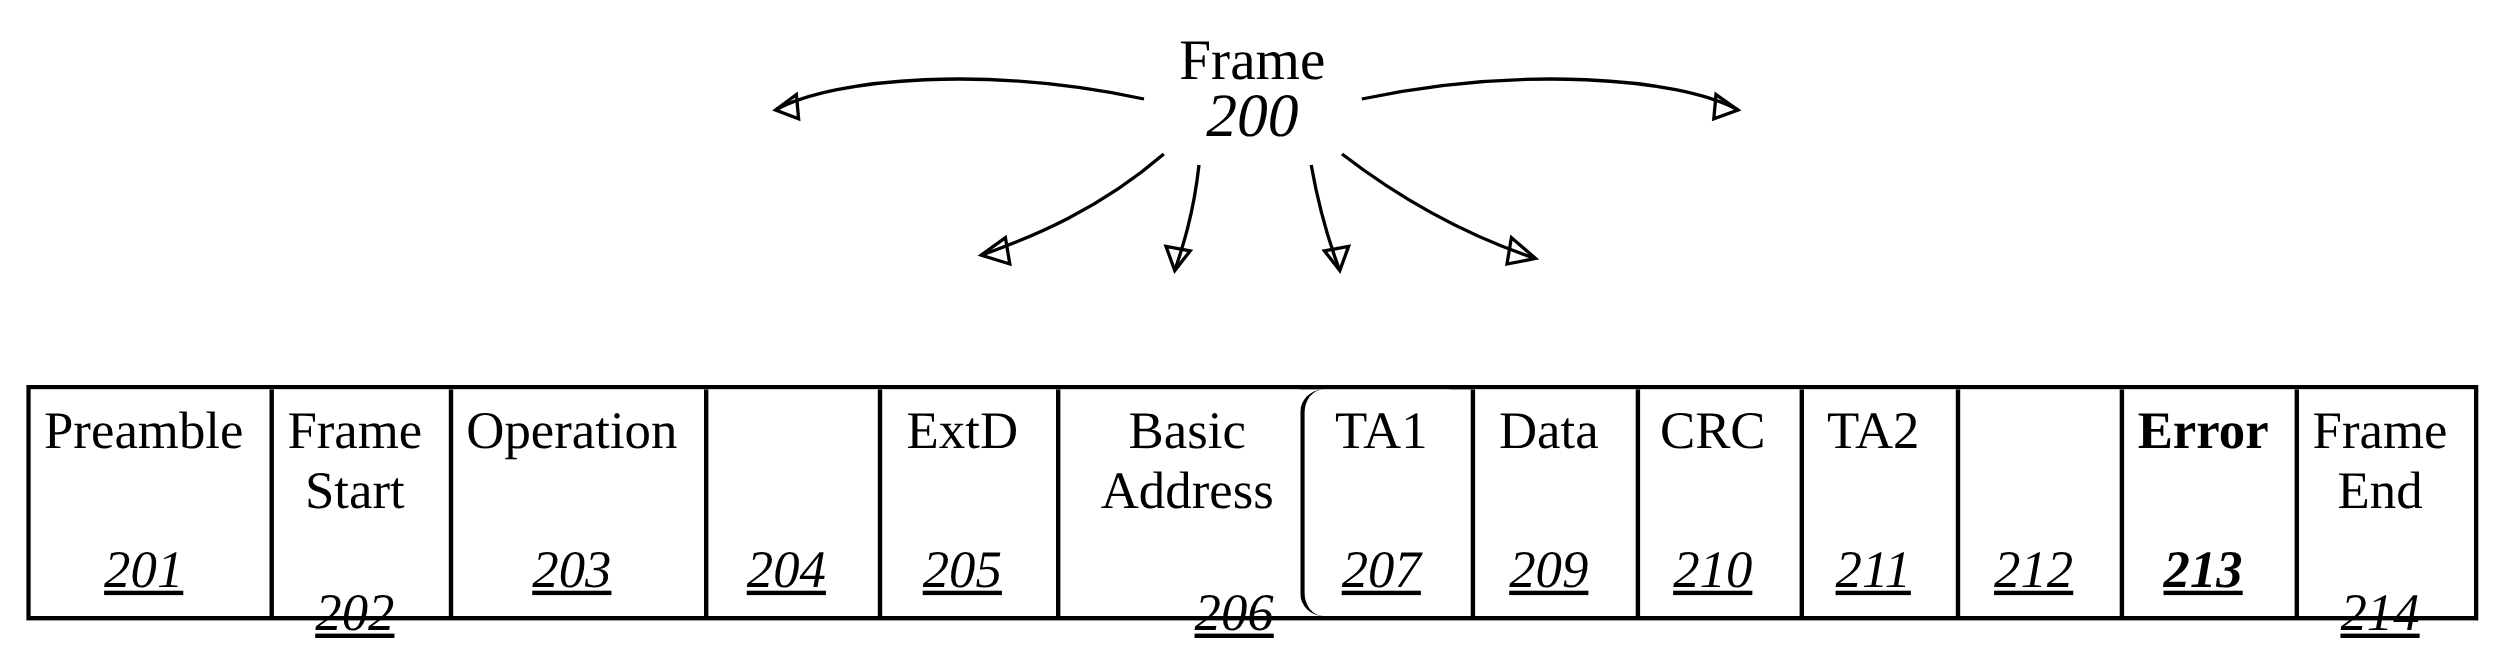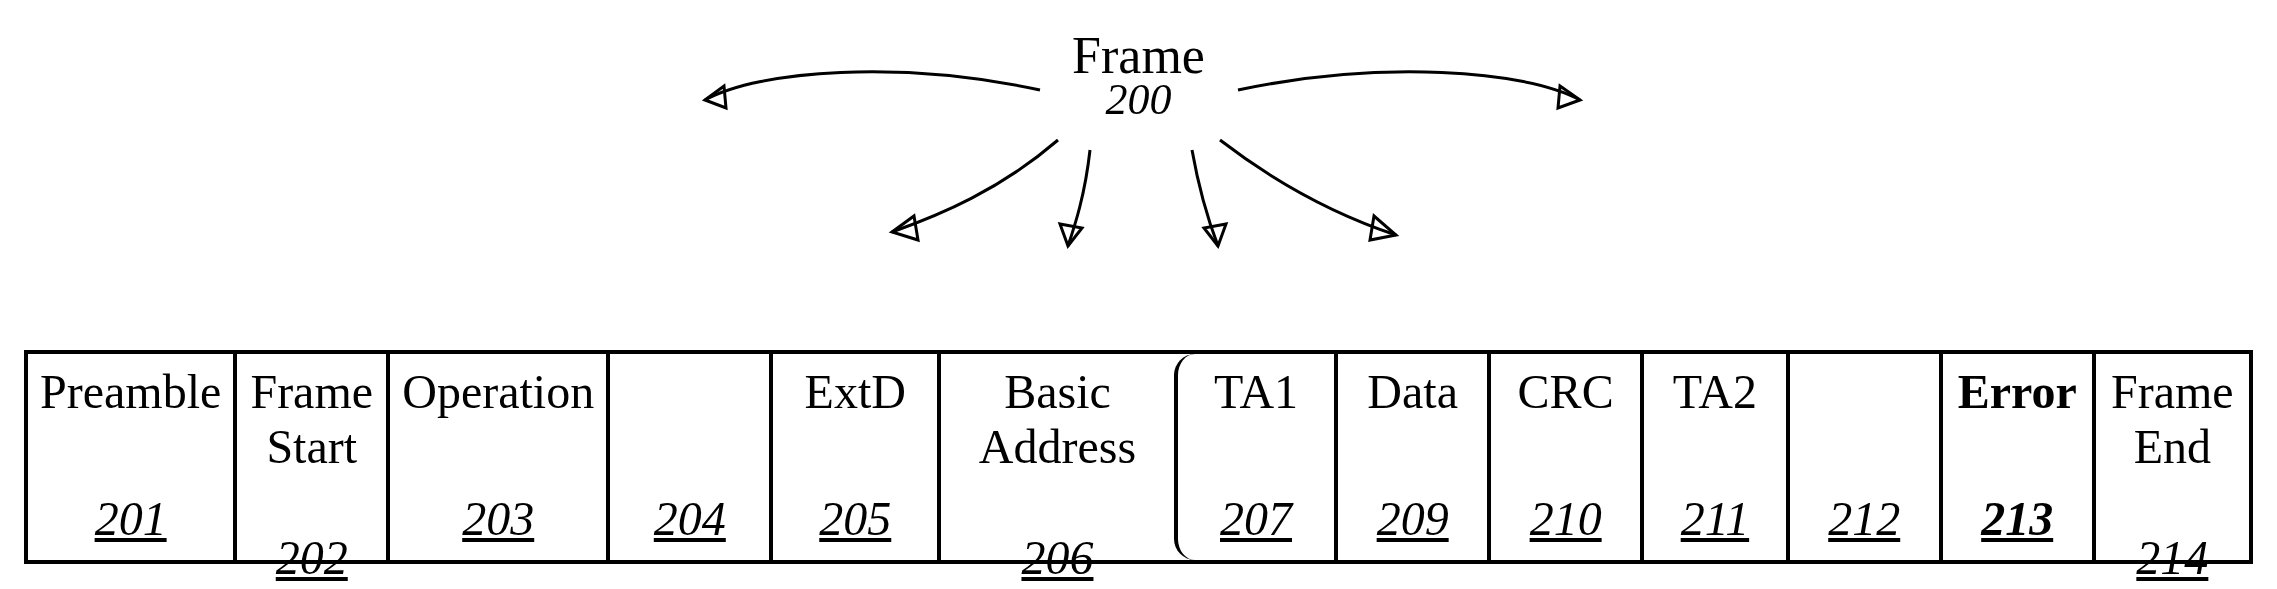--- a/index.html
+++ b/index.html
@@ -15,21 +15,21 @@
       left: 50%;
       top: 30px;
       transform: translateX(-50%);
       text-align: center;
     }
     .frame-label {
       font-size: 52px;
       line-height: 1;
     }
     .frame-num {
-      font-size: 44px;
+      font-size: 56px;
       font-style: italic;
       line-height: 1;
       margin-top: -4px;
       text-align: center;
     }
     .arrows-svg {
       position: absolute;
       left: 0;
       top: 0;
       width: 2277px;
@@ -55,21 +55,21 @@
       display: flex;
       flex-direction: row;
       height: 214px;
       background: white;
     }
     .cell {
       border-left: 4px solid black;
       display: flex;
       flex-direction: column;
       align-items: center;
-      padding: 10px 12px 14px 12px;
+      padding: 10px 24px 14px 12px;
       justify-content: flex-start;
       font-size: 48px;
       text-align: center;
       line-height: 1.15;
       white-space: nowrap;
       background: white;
       gap: 28px;
     }
     .cell:first-child { border-left: none; }
     .cell .field-lines {
@@ -80,21 +80,21 @@
     .cell .ref {
       margin-top: auto;
       font-style: italic;
       text-decoration: underline;
     }
     .c0 { flex: 1.20; }
     .c1 { flex: 0.85; }
     .c2 { flex: 1.30; }
     .c3 { flex: 0.92; }
     .c4 { flex: 0.95; }
-    .c5 { flex: 1.42; }
+    .c5 { flex: 1.42; align-items: flex-end; }
     .c6 { flex: 0.90; border-radius: 21px; }
     .c7 { flex: 0.80; }
     .c8 { flex: 0.85; }
     .c9 { flex: 0.85; }
     .c10 { flex: 0.80; }
     .c11 { flex: 0.85; }
     .c12 { flex: 0.85; font-weight: bold; }
     .c13 { flex: 0.88; }
     .spacer { flex: 1; }
   </style>

